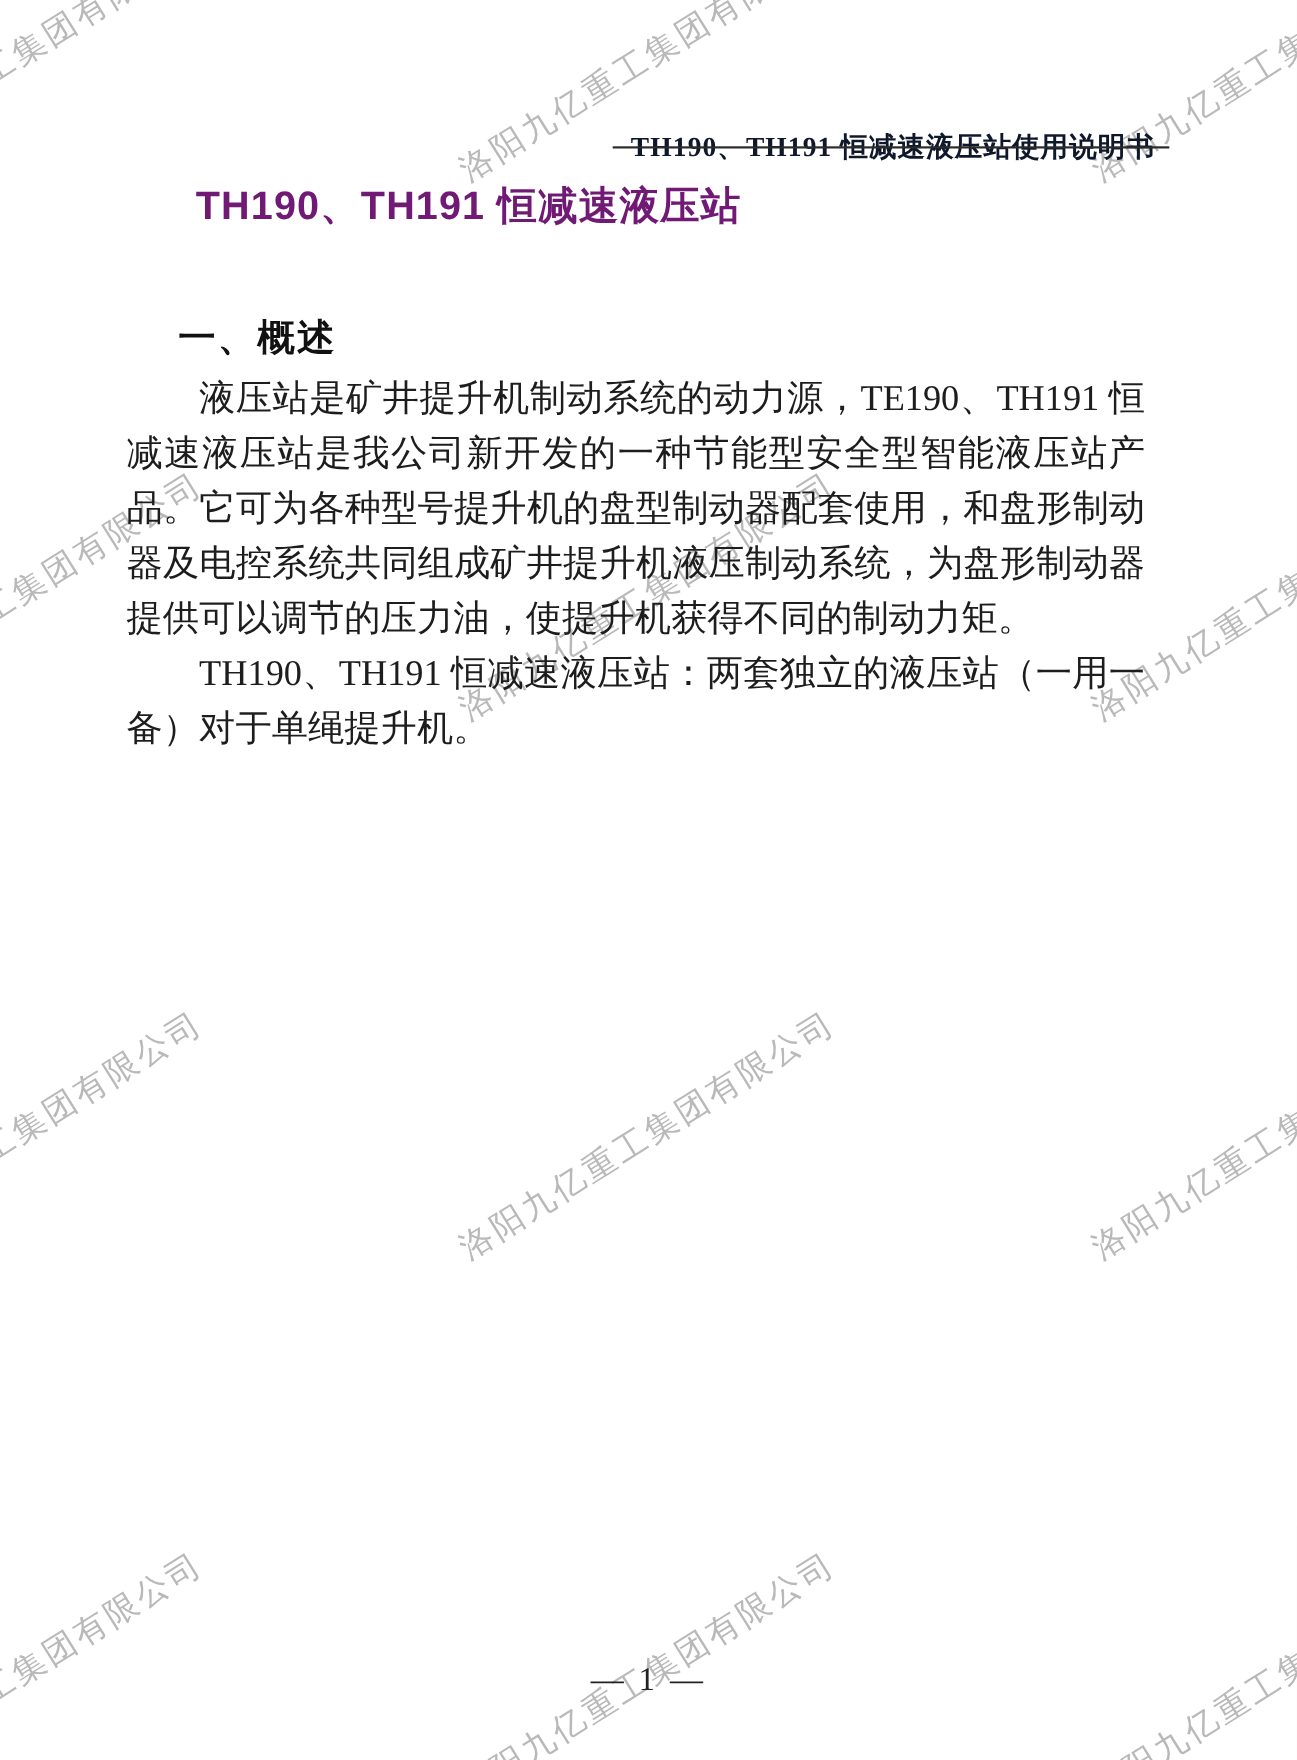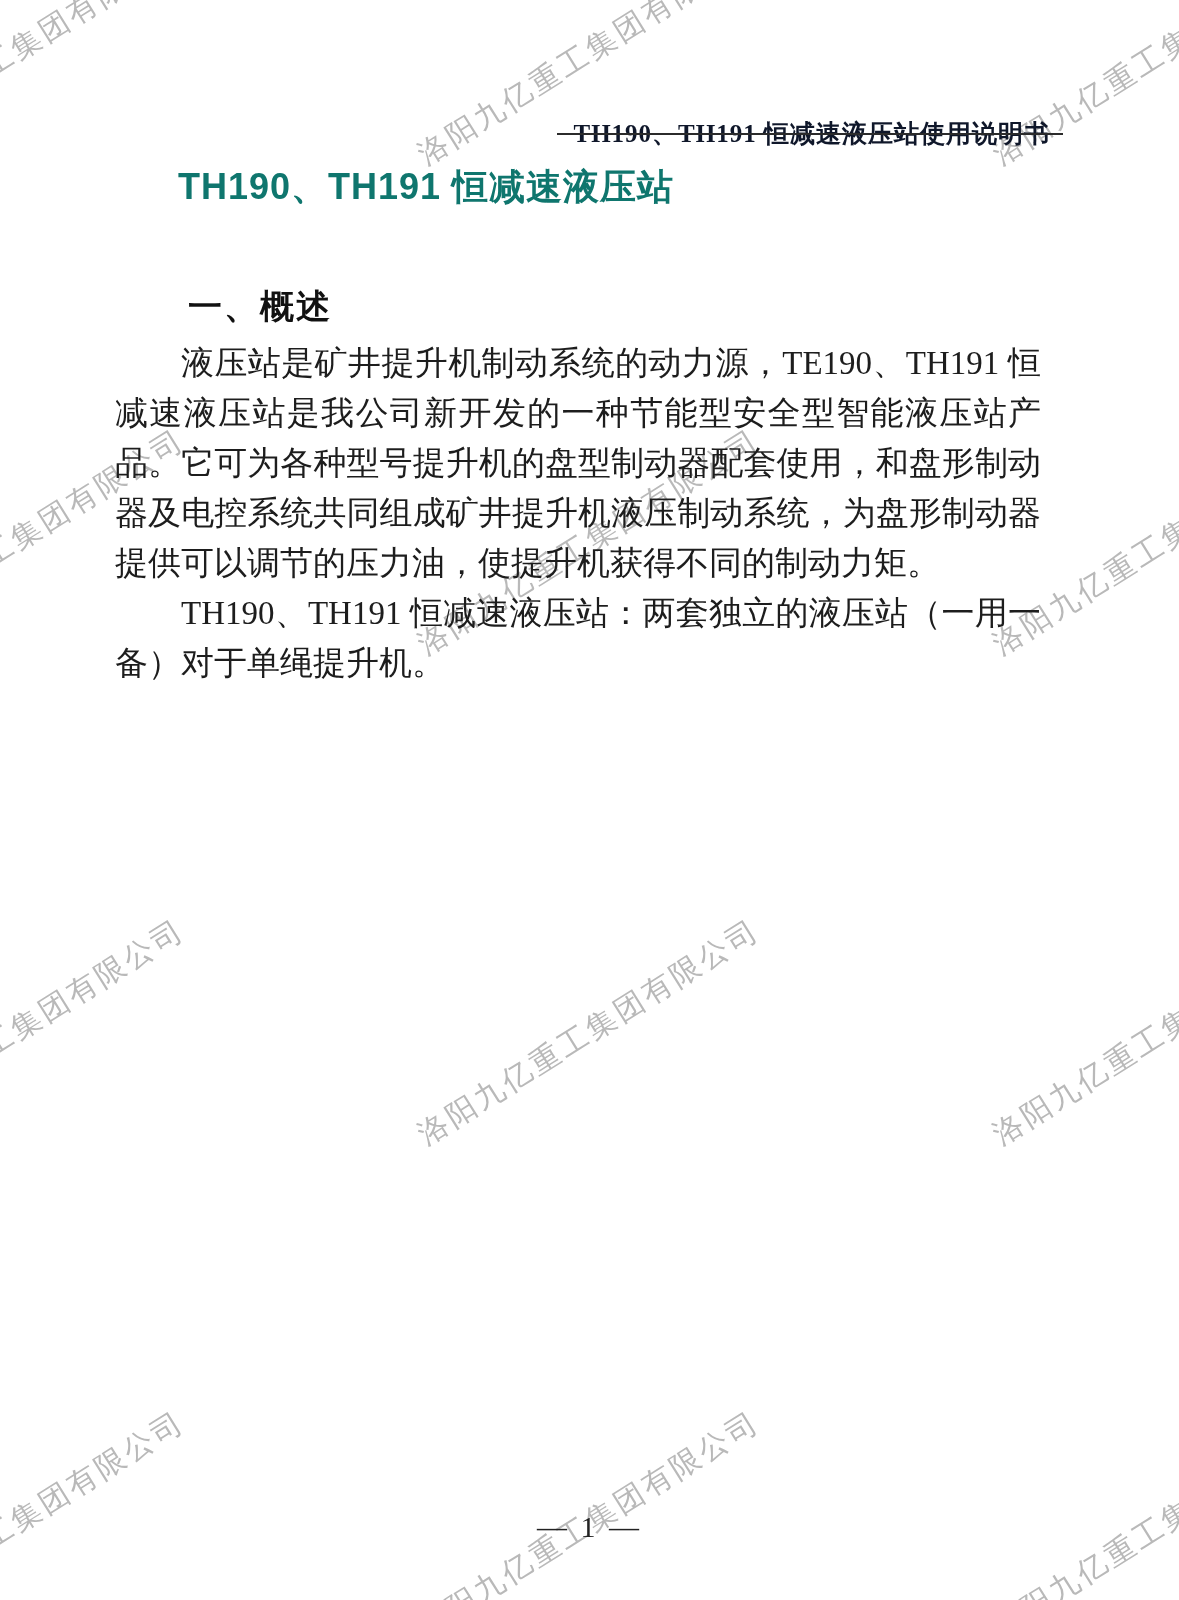--- a/index.html
+++ b/index.html
@@ -44,26 +44,26 @@
   }
   
   .doc-title{
     position:absolute;
     left:178px;top:163px;
     margin:0;
     font-family:"Liberation Sans","DejaVu Sans",sans-serif;
     font-size:36px;
     font-weight:bold;
     letter-spacing:1px;
-    color:#0f766e;
+    color:#701a75;
     white-space:nowrap;
   }
   .section-heading{
     position:absolute;
-    left:188px;top:284px;
+    left:162px;top:284px;
     margin:0;
     font-family:"Liberation Sans","DejaVu Sans",sans-serif;
     font-size:34px;
     font-weight:bold;
     letter-spacing:2px;
     color:#111;
     white-space:nowrap;
   }
   
   .body-text{

